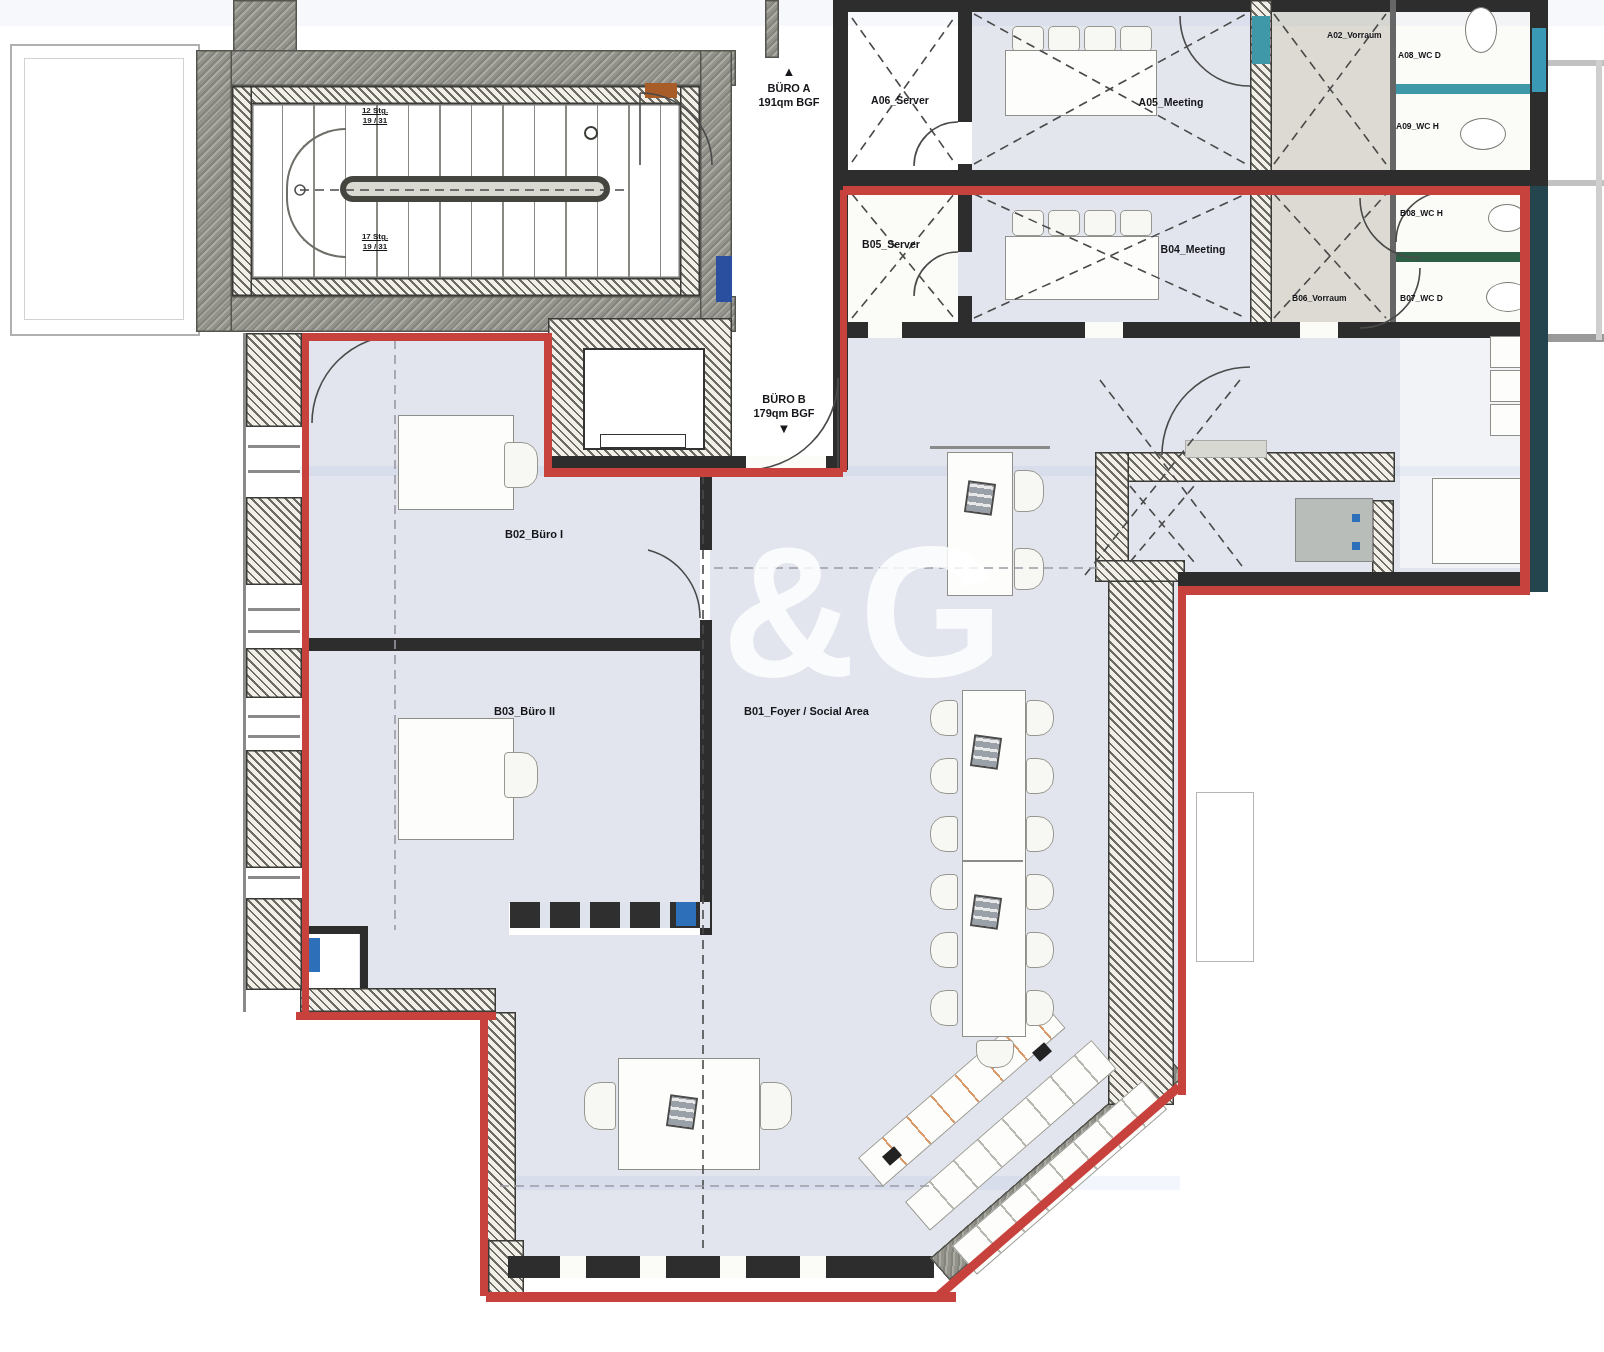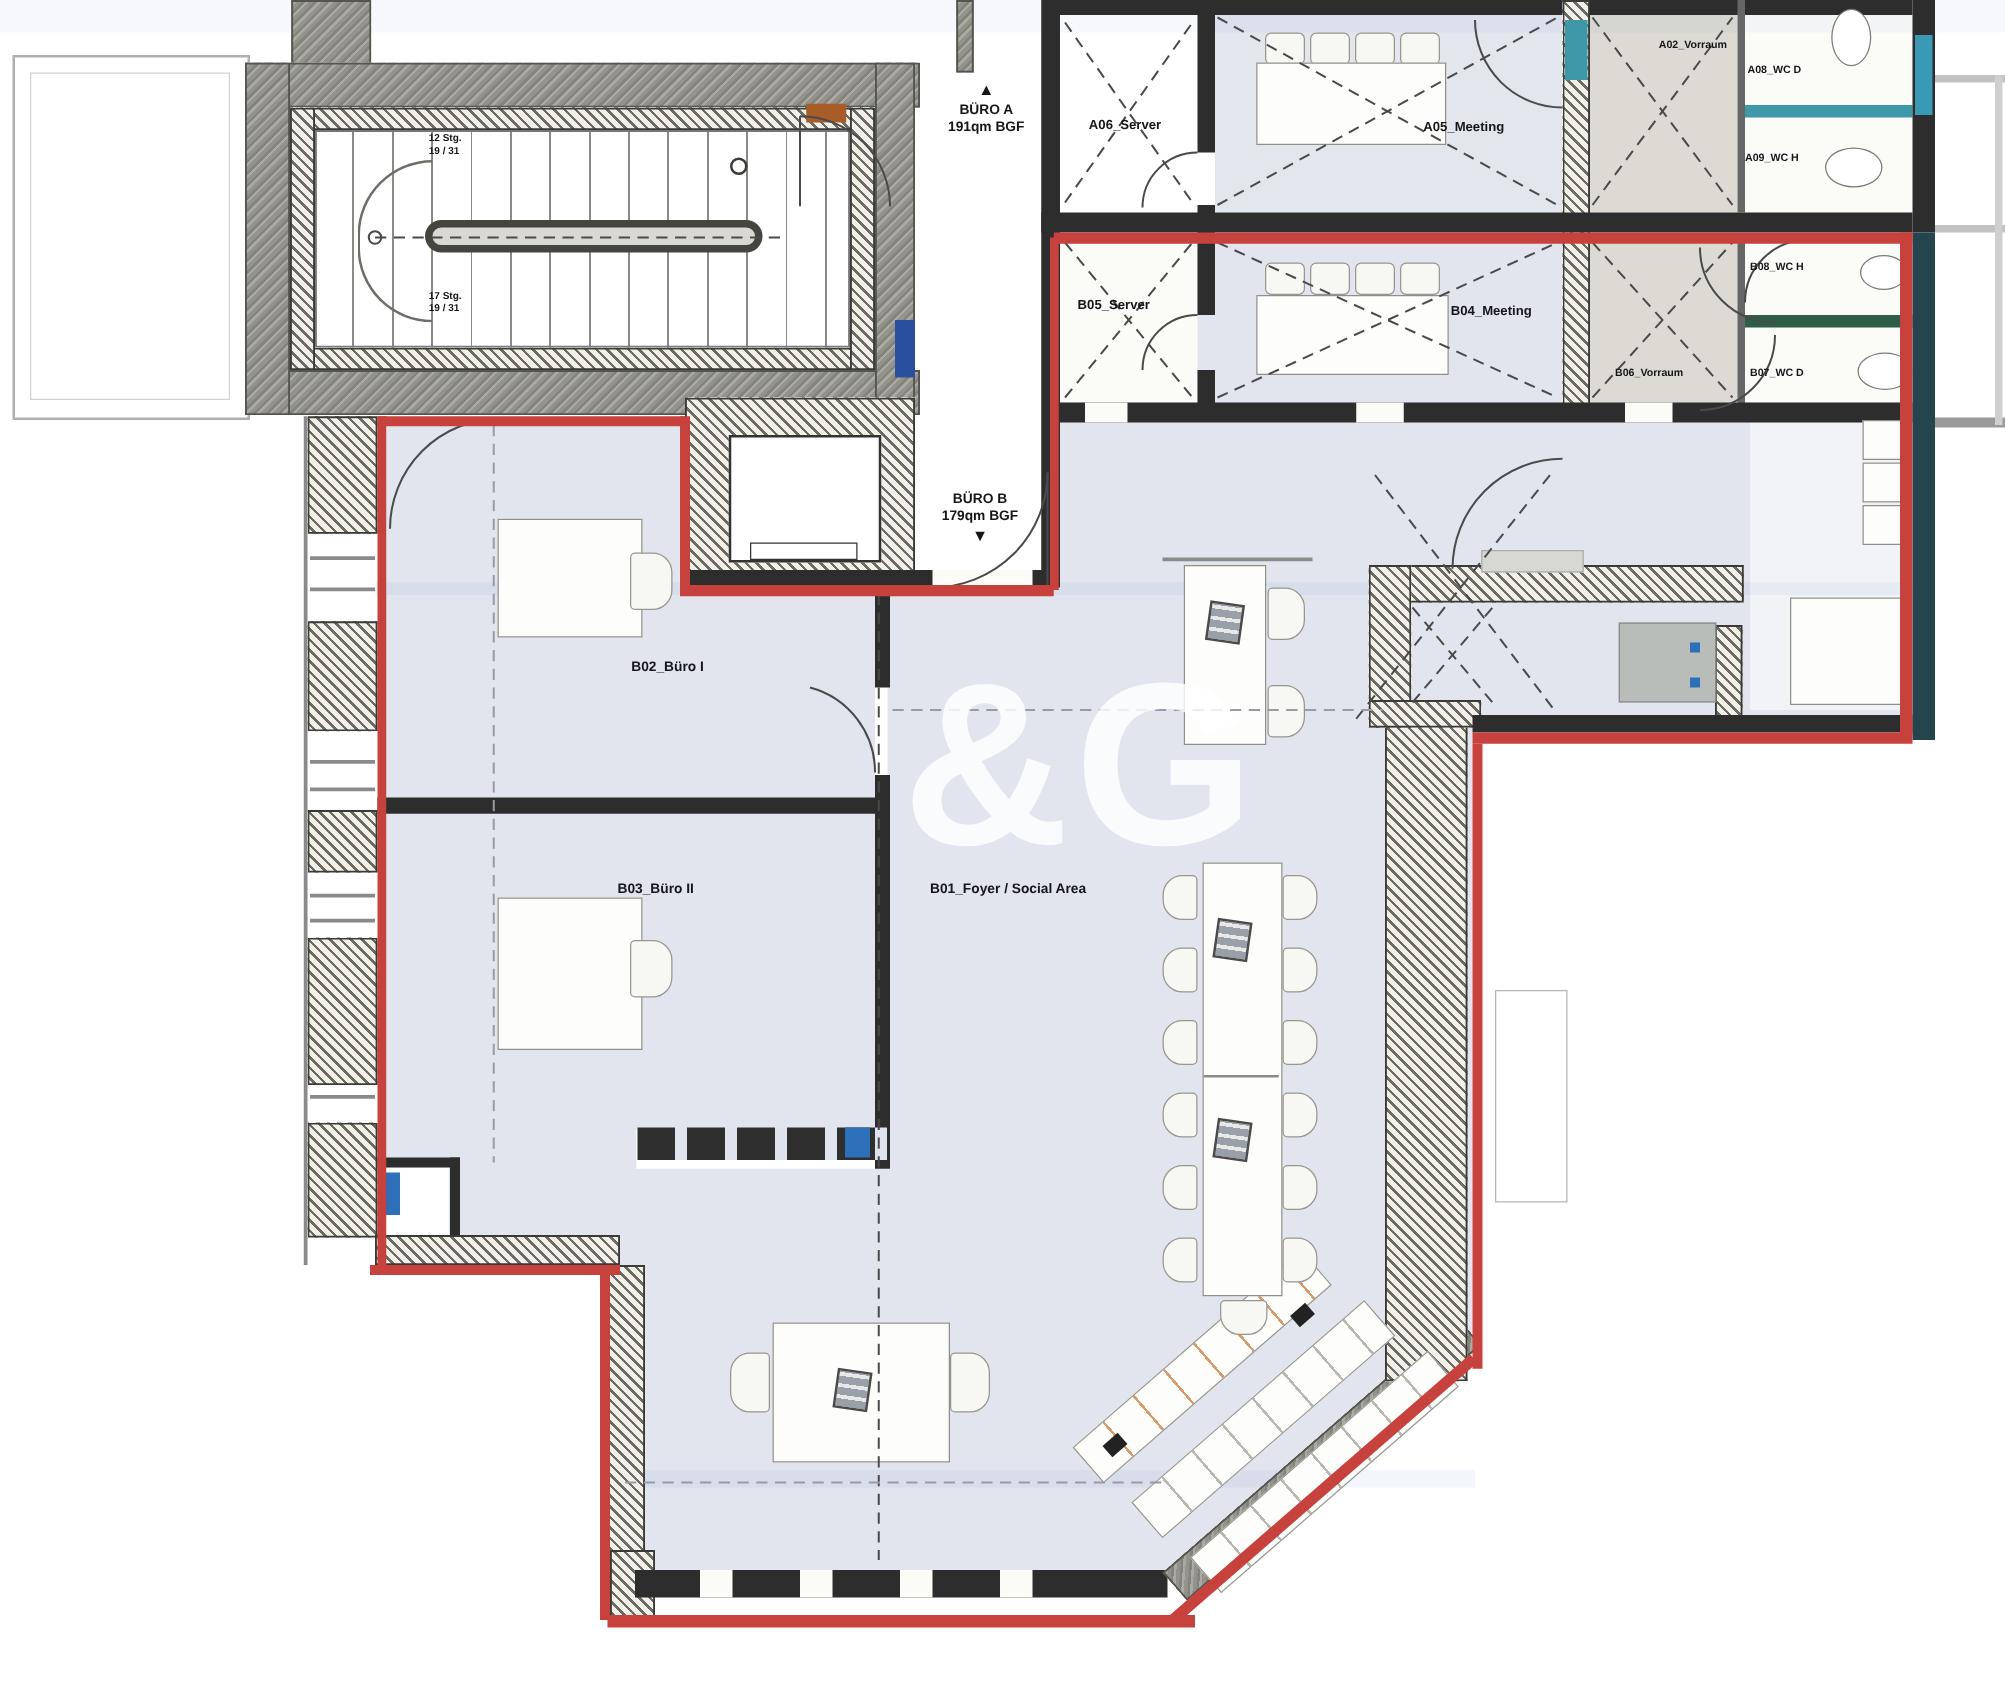--- a/index.html
+++ b/index.html
@@ -34,21 +34,21 @@
   .treads{position:absolute;background:repeating-linear-gradient(90deg,#ffffff 0 30px,#8a8a84 30px 31.5px);
           box-shadow:inset 0 0 0 1.5px #777;z-index:2;}
   .rail{position:absolute;background:#45453f;border-radius:13px;z-index:2;}
   .rail-in{position:absolute;background:#d9d9d2;border-radius:7px;z-index:2;}
   .arcL{position:absolute;border:2px solid #6e6e68;border-right:none;border-radius:63px 0 0 63px;z-index:2;background:transparent;}
   .dot{position:absolute;width:10px;height:10px;border:2.5px solid #3a3a36;border-radius:50%;background:#fff;z-index:2;}
   
   .lbl{position:absolute;font-weight:bold;font-size:11px;line-height:1.3;color:#15151a;white-space:nowrap;z-index:6;}
   .lbl.md{font-size:10.5px;}
   .lbl.sm{font-size:8.5px;}
-  .lbl.xs{font-size:8px;line-height:1.2;}
+  .lbl.xs{font-size:8px;text-align:center;line-height:1.2;text-decoration:underline;}
   .lbl.ctr{text-align:center;}
   .tint-band{position:absolute;z-index:2;pointer-events:none;}
   .wm1{position:absolute;z-index:7;font-size:185px;font-weight:bold;color:rgba(255,255,255,0.82);line-height:1;letter-spacing:4px;}
   .wm2{position:absolute;z-index:7;font-size:62px;font-weight:400;color:rgba(208,212,221,0.78);line-height:1;letter-spacing:2px;}
   .ghostbox{position:absolute;border:1.6px solid #b5b5b5;background:#fff;z-index:1;}
   .faint{position:absolute;background:#c2c2c2;z-index:1;}
 </style>
 </head>
 <body>
 

